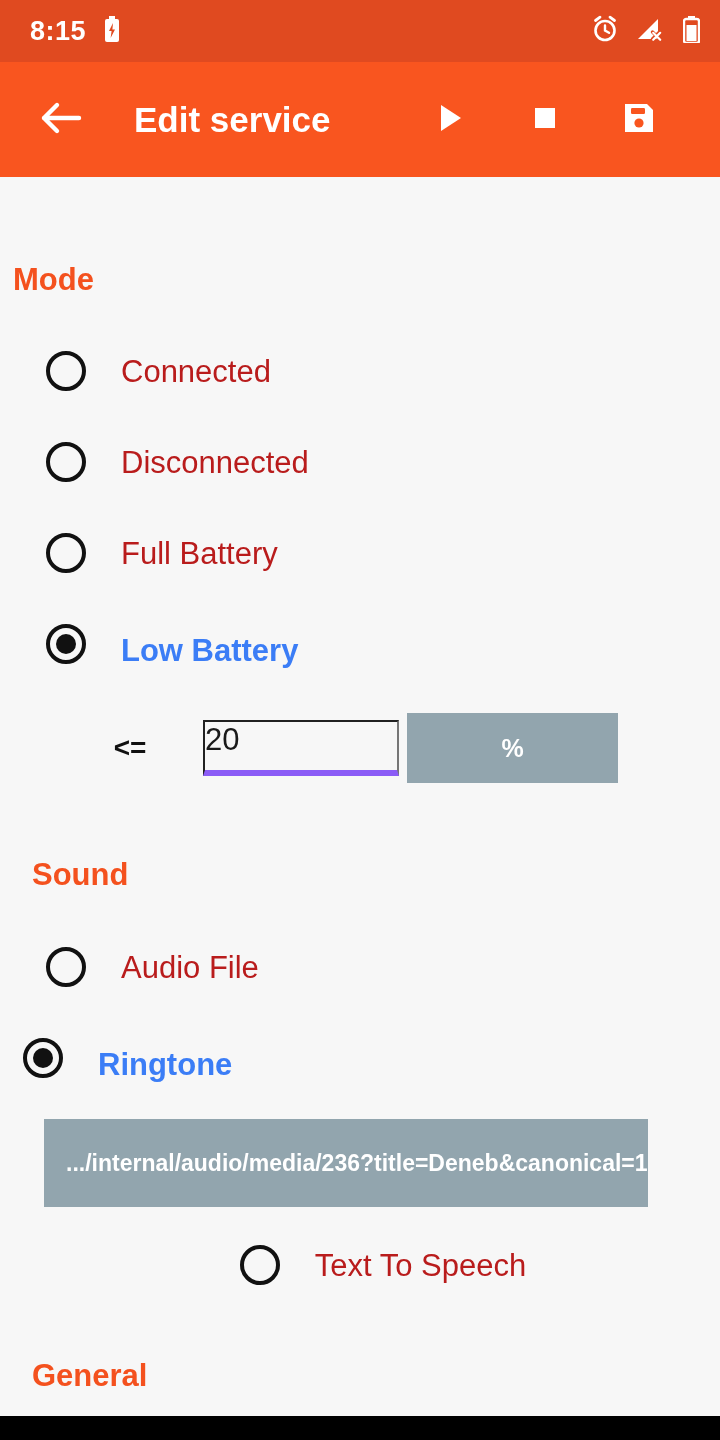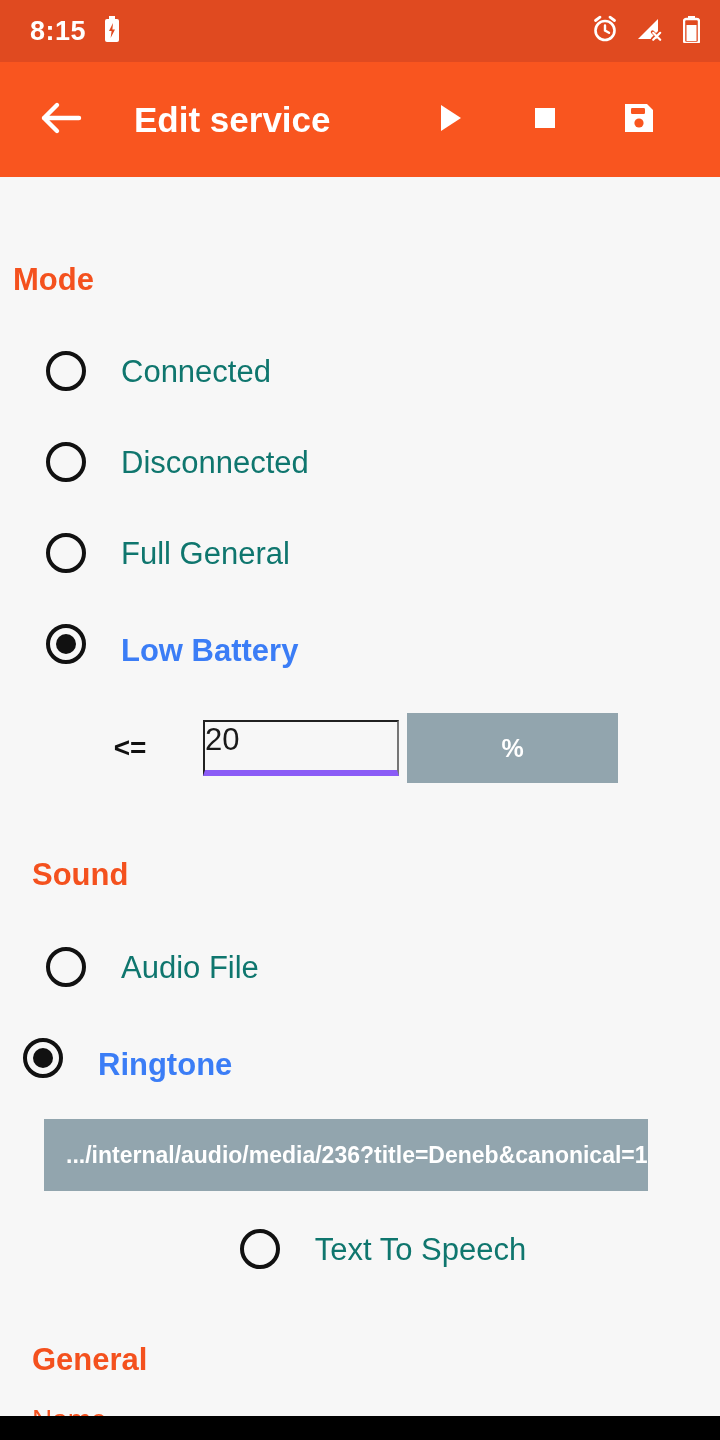--- a/index.html
+++ b/index.html
@@ -86,21 +86,21 @@
     position:absolute;
     left:50%; top:50%;
     transform:translate(-50%,-50%);
     width:20px; height:20px;
     border-radius:50%;
     background:#111111;
   }
   .radio-label{
     margin-left:35px;
     font-size:31px;
-    color:#0f766e;
+    color:#b91c1c;
     line-height:1;
   }
   .radio-row.selected .radio-label{
     color:#3B7DF6;
     font-weight:bold;
     margin-top:12px;
   }
 
   
   .threshold-row{
@@ -134,21 +134,21 @@
     color:#FFFFFF;
     font-size:25px; font-weight:bold;
     display:flex; align-items:center; justify-content:center;
     border:none; cursor:pointer;
     font-family:"Liberation Sans", sans-serif;
   }
 
   
   .uri-btn{
     margin:30px 44px 0 44px;
-    height:72px;
+    height:88px;
     background:#92A5AE;
     color:#FFFFFF;
     font-size:23px; font-weight:bold;
     display:flex; align-items:center;
     padding-left:22px;
     border:none; cursor:pointer;
     overflow:hidden; white-space:nowrap;
     font-family:"Liberation Sans", sans-serif;
   }
 
@@ -250,21 +250,21 @@
     <span class="radio-label">Connected</span>
   </div>
 
   <div class="radio-row" style="margin-top:29px;">
     <span class="radio"></span>
     <span class="radio-label">Disconnected</span>
   </div>
 
   <div class="radio-row" style="margin-top:29px;">
     <span class="radio"></span>
-    <span class="radio-label">Full General</span>
+    <span class="radio-label">Full Battery</span>
   </div>
 
   <div class="radio-row selected" style="margin-top:29px;">
     <span class="radio checked"></span>
     <span class="radio-label">Low Battery</span>
   </div>
 
   <div class="threshold-row">
     <span class="op-label">&lt;=</span>
     <input class="num-field" type="text" value="20" style="">

